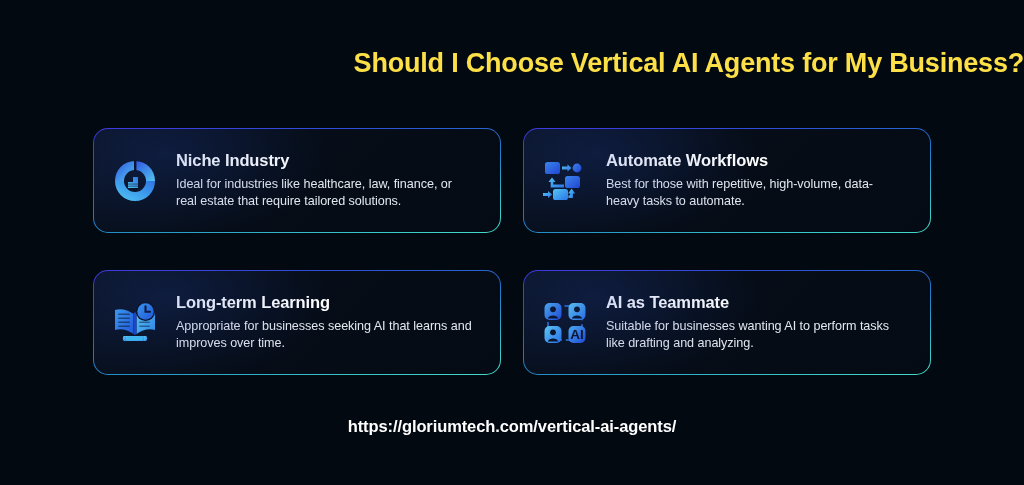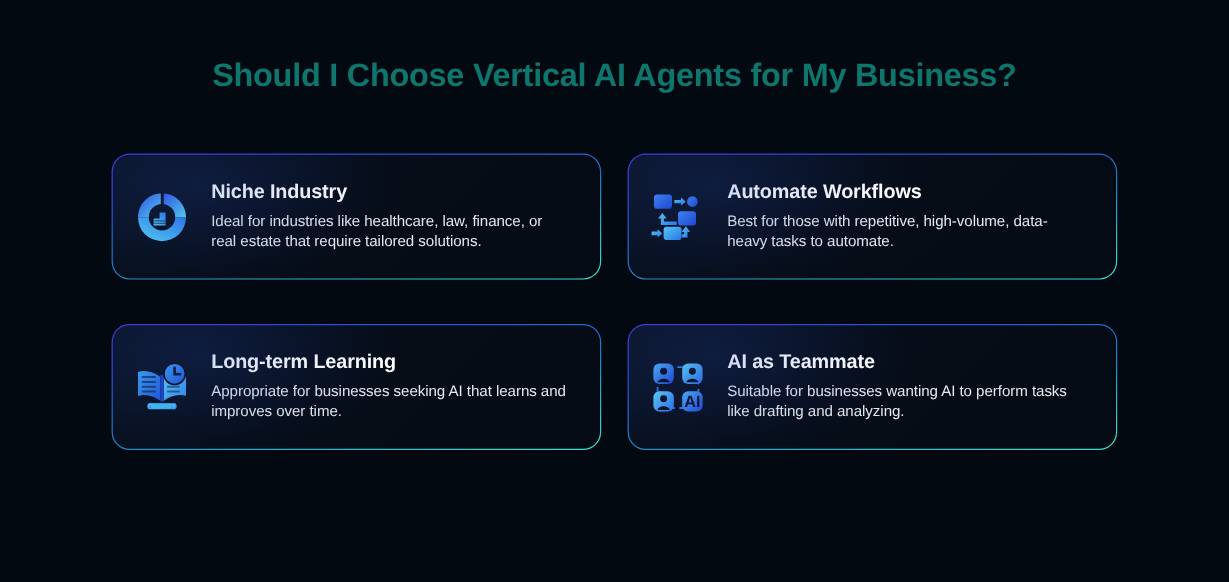--- a/index.html
+++ b/index.html
@@ -16,25 +16,25 @@
     position:relative;
     width:1024px; height:485px;
     background:#030911;
   }
 
   
   .page-title {
     position:absolute;
     left:0; top:48px;
     width:1024px;
-    text-align:center;
+    text-align:right;
     font-size:27px;
     font-weight:bold;
     letter-spacing:-0.2px;
-    color:#0f766e;
+    color:#fde047;
   }
 
   
   .card-grid {
     position:absolute;
     left:93px; top:128px;
     width:838px;
     display:grid;
     grid-template-columns:408px 408px;
     grid-template-rows:105px 105px;
@@ -291,14 +291,15 @@
         </div>
         <div class="card-text">
           <div class="card-title">AI as Teammate</div>
           <div class="card-desc">Suitable for businesses wanting AI to perform tasks like drafting and analyzing.</div>
         </div>
       </div>
     </div>
 
   </div>
 
+  <div class="page-url">https://gloriumtech.com/vertical-ai-agents/</div>
 
 </div>
 
 </body></html>

